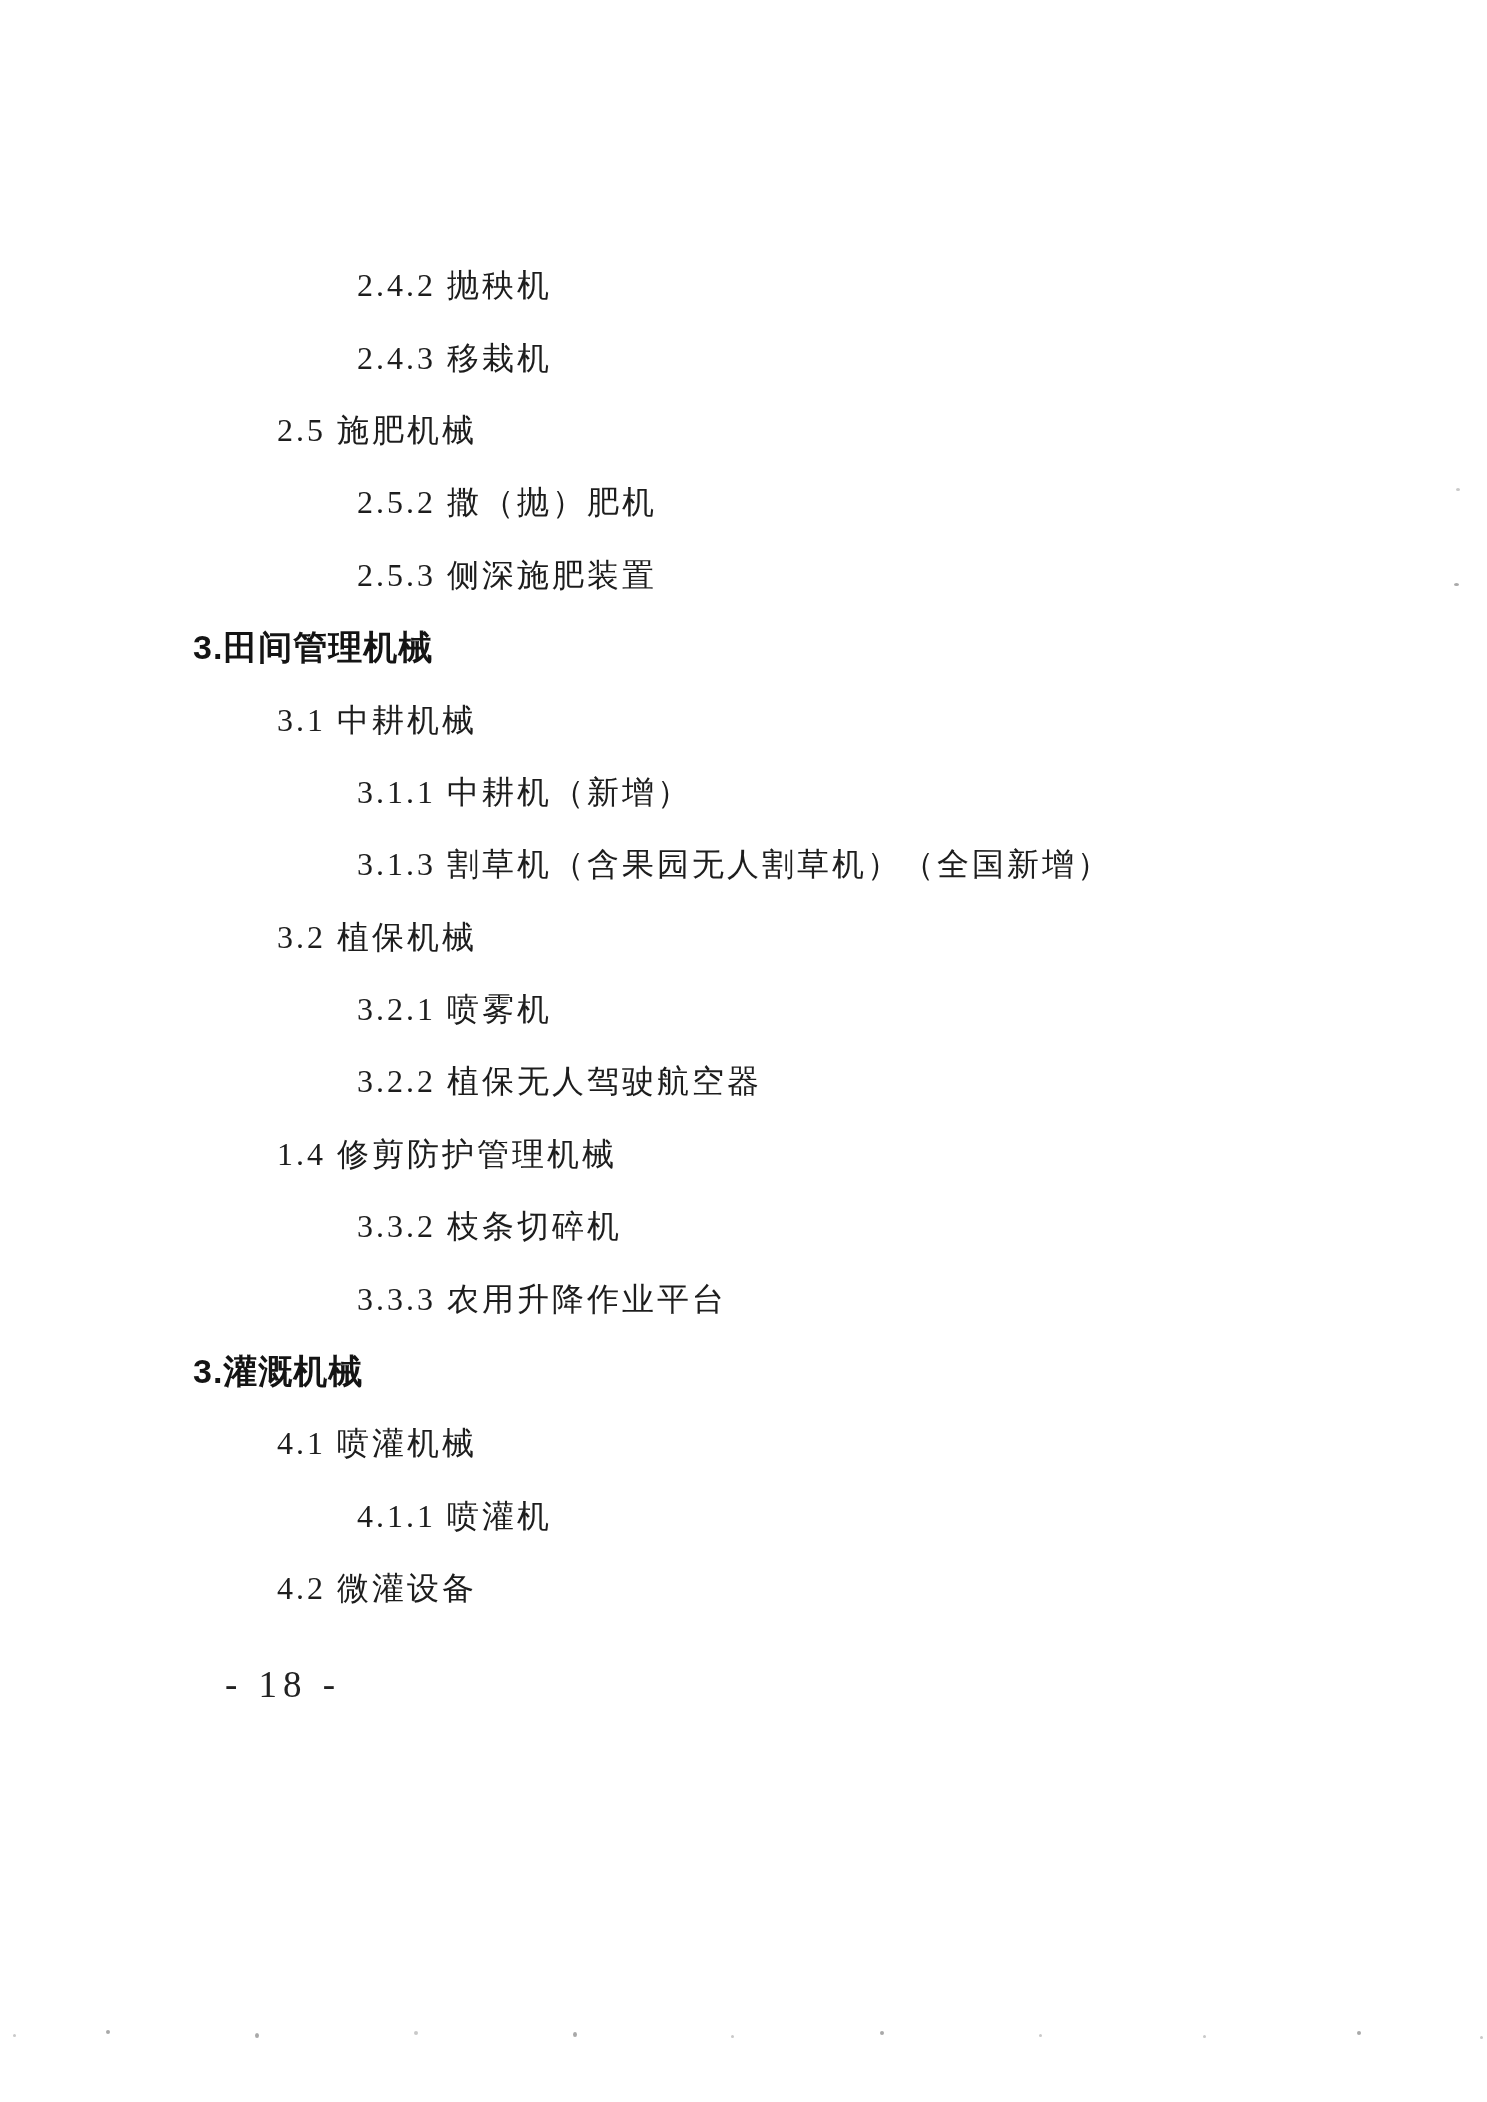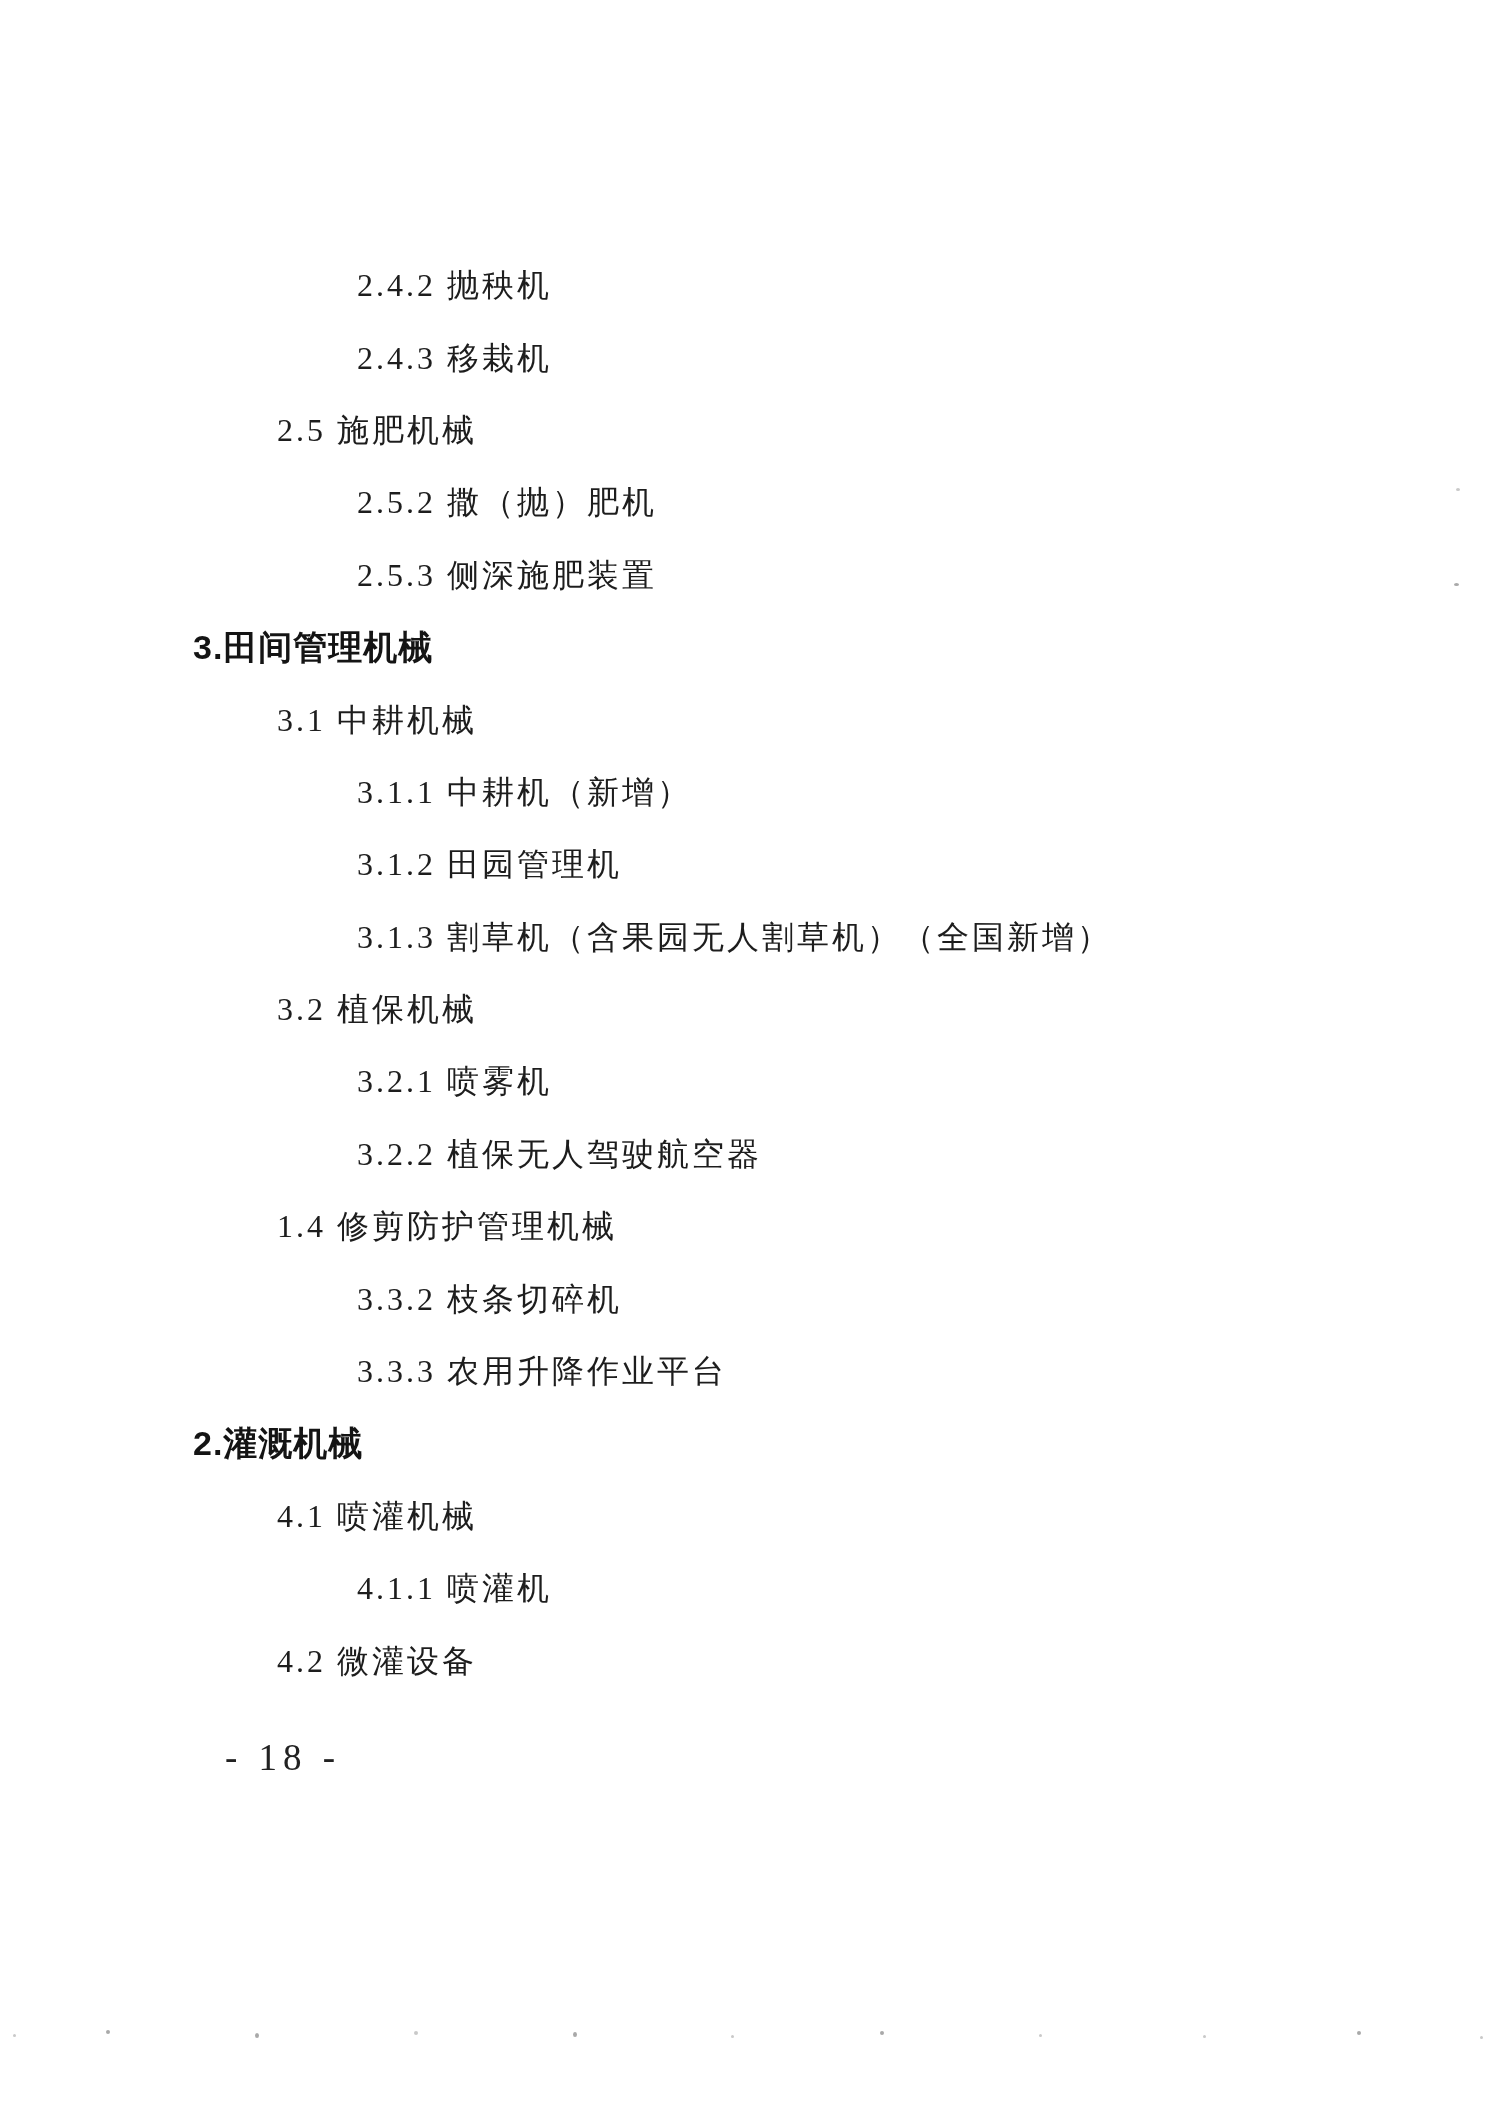--- a/index.html
+++ b/index.html
@@ -64,29 +64,28 @@
 <div class="page">
   <div>
       <div class="line level3">2.4.2 抛秧机</div>
       <div class="line level3">2.4.3 移栽机</div>
       <div class="line level2">2.5 施肥机械</div>
       <div class="line level3">2.5.2 撒（抛）肥机</div>
       <div class="line level3">2.5.3 侧深施肥装置</div>
       <div class="line level1">3.田间管理机械</div>
       <div class="line level2">3.1 中耕机械</div>
       <div class="line level3">3.1.1 中耕机（新增）</div>
-      <div class="line level3">3.1.2 田园管理机</div>
       <div class="line level3">3.1.3 割草机（含果园无人割草机）（全国新增）</div>
       <div class="line level2">3.2 植保机械</div>
       <div class="line level3">3.2.1 喷雾机</div>
       <div class="line level3">3.2.2 植保无人驾驶航空器</div>
       <div class="line level2">1.4 修剪防护管理机械</div>
       <div class="line level3">3.3.2 枝条切碎机</div>
       <div class="line level3">3.3.3 农用升降作业平台</div>
-      <div class="line level1">2.灌溉机械</div>
+      <div class="line level1">3.灌溉机械</div>
       <div class="line level2">4.1 喷灌机械</div>
       <div class="line level3">4.1.1 喷灌机</div>
       <div class="line level2">4.2 微灌设备</div>
     </div>
   <div class="page-number">- 18 -</div>
 
   <div class="speckle" style="left:13px;  top:2034px; width:3px; height:3px;"></div>
   <div class="speckle dark" style="left:106px; top:2030px; width:4px; height:4px;"></div>
   <div class="speckle dark" style="left:255px; top:2033px; width:4px; height:5px;"></div>
   <div class="speckle" style="left:414px; top:2031px; width:4px; height:4px;"></div>

